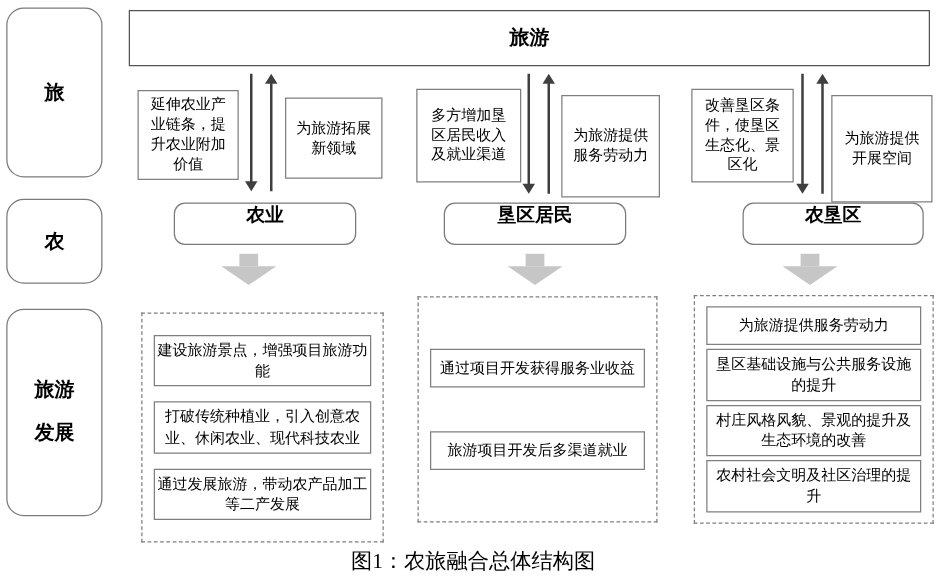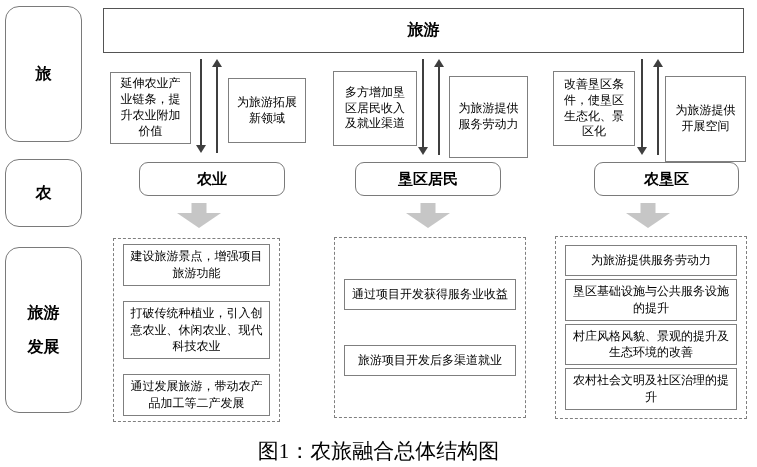--- a/index.html
+++ b/index.html
@@ -52,21 +52,21 @@
   .a1d { left:200px; top:59px; height:87px; }
   .a1u { left:216px; top:66px; height:87px; }
   .a2d { left:422px; top:59px; height:89px; }
   .a2u { left:438px; top:66px; height:89px; }
   .a3d { left:641px; top:59px; height:89px; }
   .a3u { left:657px; top:66px; height:89px; }
   
   .entity {
     position:absolute; top:162px; height:34px; background:#fff;
     border:1.5px solid #7a7a7a; border-radius:9px; box-sizing:border-box;
-    display:flex; align-items:center; justify-content:center;
+    display:flex; align-items:flex-start; justify-content:center;
     font-weight:bold; font-size:15px;
   }
   .e1 { left:139px; width:146px; }
   .e2 { left:355px; width:146px; }
   .e3 { left:578px; width:145px;margin-left:16px; }
   
   .block-arrow { position:absolute; top:203px; width:44px; height:26px; }
   .block-arrow::before {
     content:''; position:absolute; left:50%; transform:translateX(-50%);
     top:0; width:15px; height:10px; background:#c6c6c6;
@@ -78,32 +78,32 @@
   }
   .b1 { left:177px; }
   .b2 { left:406px; }
   .b3 { left:626px; }
   
   .outcomes {
     position:absolute; border:1px dashed #7f7f7f; background:#fff; box-sizing:border-box;
     display:flex; flex-direction:column; justify-content:space-evenly;
     padding:5px 9px;
   }
-  .o1 { left:113px; top:238px; width:167px; height:184px;justify-content:space-between; }
+  .o1 { left:113px; top:250px; width:194px; height:184px; }
   .o2 { left:334px; top:237px; width:192px; height:181px; }
   .o3 { left:555px; top:236px; width:192px; height:183px; }
   .outcome-box {
     border:1px solid #7f7f7f; background:#fff; box-sizing:border-box;
     min-height:31px; display:flex; align-items:center; justify-content:center;
     text-align:center; font-size:12px; line-height:1.4; padding:3px 2px;
   }
   
   .caption {
     position:absolute; left:0; right:0; top:437px; text-align:center;
-    font-family:"Liberation Serif", serif; font-size:21px; color:#000;
+    font-family:"Liberation Serif", serif; font-size:17px; color:#000;
   }
 </style>
 </head>
 <body>
 
 <div class="canvas">
 
   <div class="side-box side-lv">
     <span>旅</span>
   </div>

